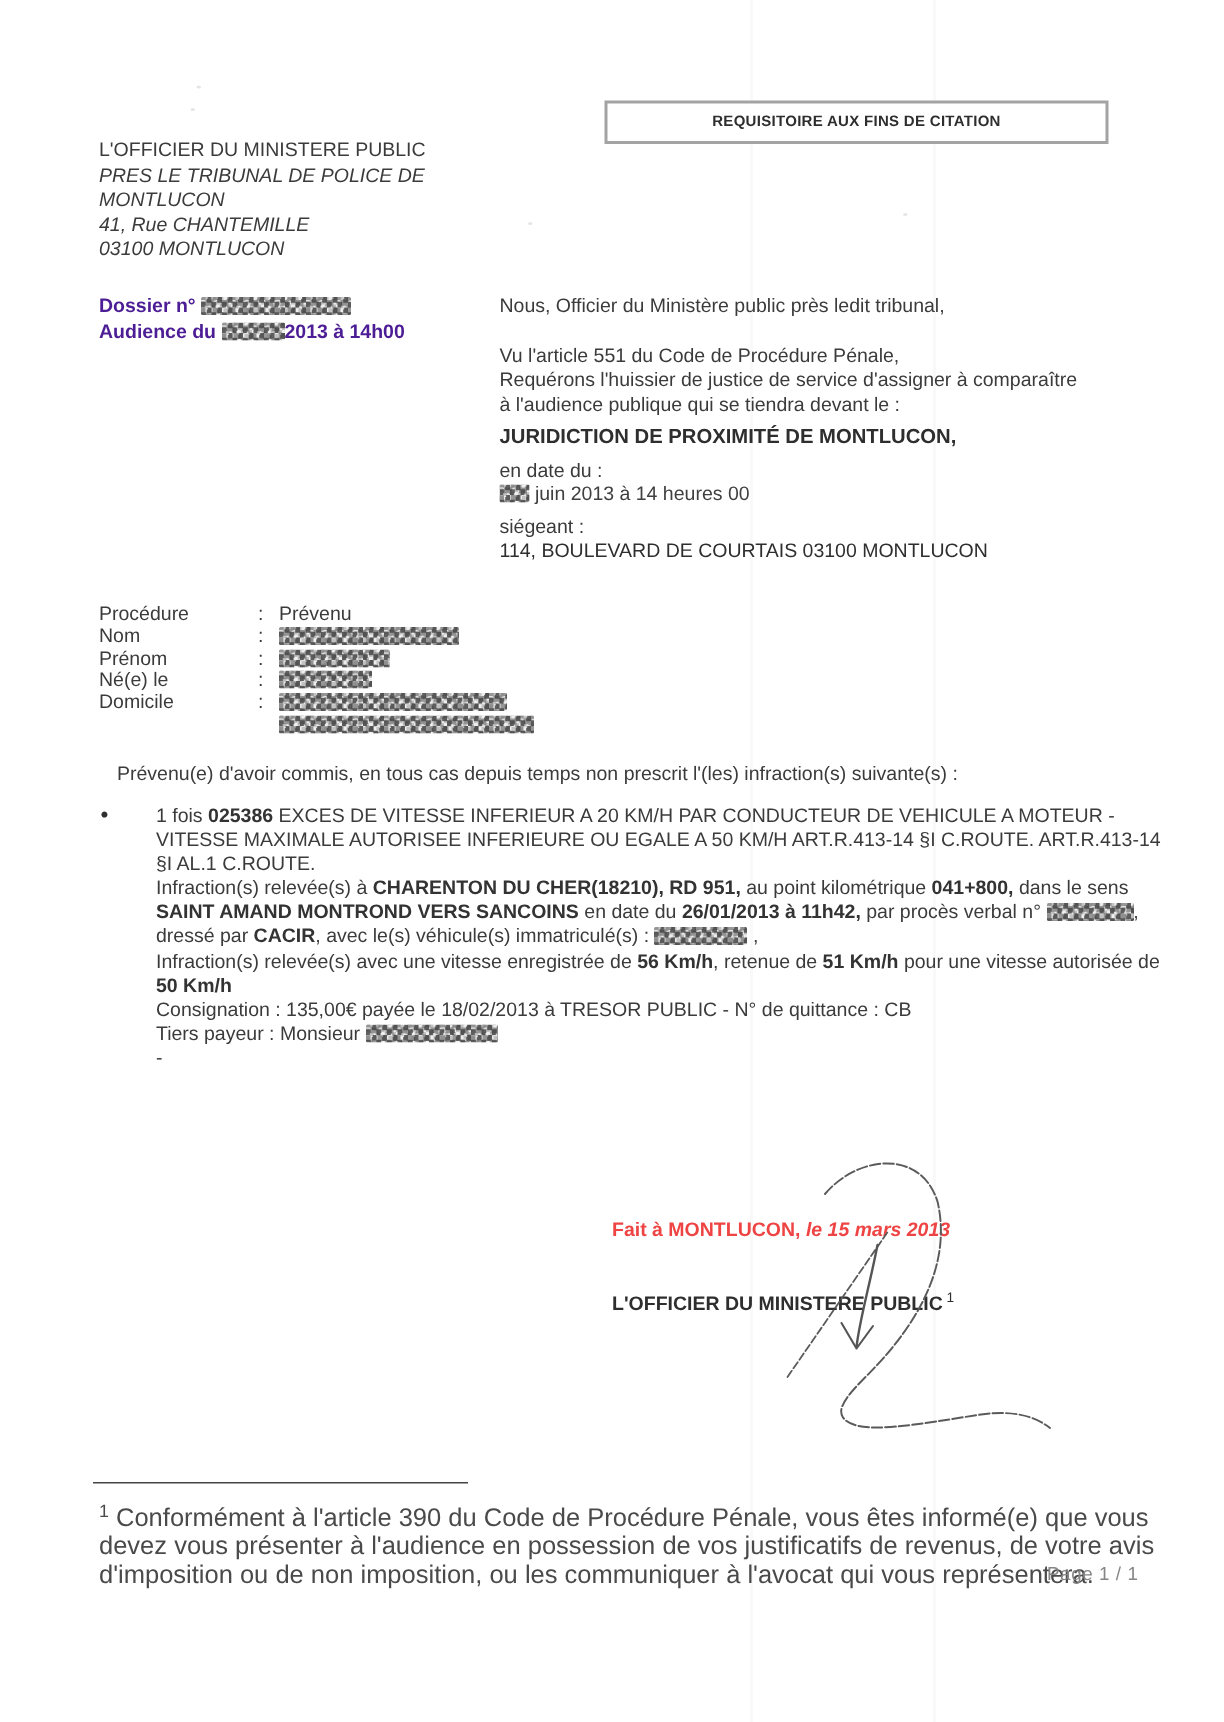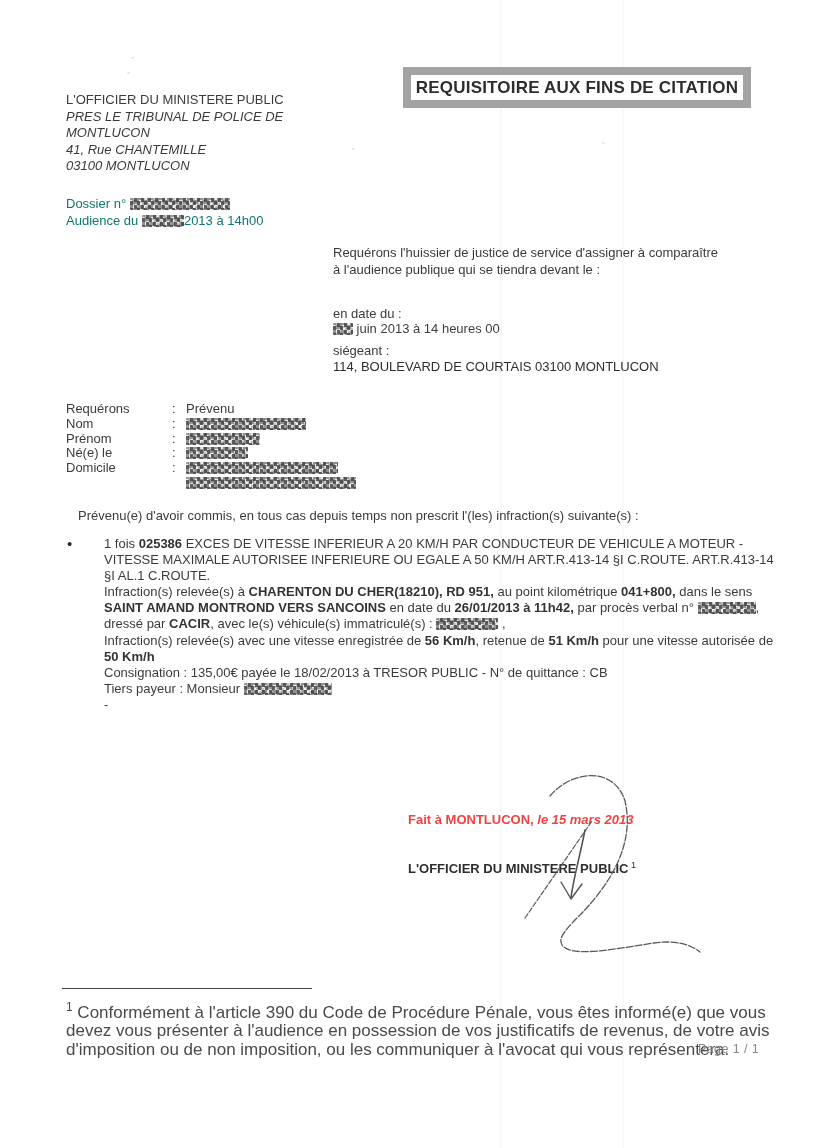--- a/index.html
+++ b/index.html
@@ -18,27 +18,27 @@
   
   .scanline{position:absolute;top:0;bottom:0;width:2px;background:rgba(0,0,0,0.025);}
   .speck{position:absolute;width:3px;height:2px;background:rgba(0,0,0,0.10);border-radius:50%;}
   
   .letterhead{left:66px;top:92px;line-height:16.5px;}
   .letterhead .line{font-style:italic;}
   .letterhead .line.first{font-style:normal;}
   
   .title-box{
     left:403px;top:67px;width:332px;height:25px;
-    border:8px solid #a3a3a3;
+    border:2px solid #a3a3a3;
     display:flex;align-items:center;justify-content:center;
-    font-weight:bold;font-size:17px;color:#2e2e2e;letter-spacing:.2px;
+    font-weight:bold;font-size:10px;color:#2e2e2e;letter-spacing:.2px;
     background:#fff;
   }
   
-  .case-refs{left:66px;top:196px;line-height:16.5px;font-weight:normal;color:#0f766e;}
+  .case-refs{left:66px;top:196px;line-height:16.5px;font-weight:bold;color:#4c1d95;}
   
   .rc{left:333px;}
   .nous{top:196px;}
   .legal-basis{top:229px;line-height:16.3px;}
   .jurisdiction{top:283px;font-weight:bold;color:#2e2e2e;font-size:13.5px;}
   .date-label{top:306px;text-align:right;}
   .date-value{top:321px;font-weight:normal;color:#404040;}
   .sitting-label{top:343px;}
   .sitting-value{top:359px;font-weight:normal;color:#2e2e2e;}
   
@@ -93,29 +93,31 @@
     <div class="line">MONTLUCON</div>
     <div class="line">41, Rue CHANTEMILLE</div>
     <div class="line">03100 MONTLUCON</div>
   </div>
 
   <div class="abs case-refs">
     <div><span>Dossier n° </span><span class="redact" style="width: 100px;"></span></div>
     <div><span>Audience du </span><span class="redact" style="width: 42px;"></span><span>2013 à 14h00</span></div>
   </div>
 
-  <div class="abs rc legal-basis"><br><span>Requérons l'huissier de justice de service d'assigner à comparaître</span><br><span>à l'audience publique qui se tiendra devant le :</span></div>
+  <div class="abs rc nous">Nous, Officier du Ministère public près ledit tribunal,</div>
+  <div class="abs rc legal-basis"><span>Vu l'article 551 du Code de Procédure Pénale,</span><br><span>Requérons l'huissier de justice de service d'assigner à comparaître</span><br><span>à l'audience publique qui se tiendra devant le :</span></div>
+  <div class="abs rc jurisdiction">JURIDICTION DE PROXIMITÉ DE MONTLUCON,</div>
   <div class="abs rc date-label">en date du :</div>
   <div class="abs rc date-value"><span class="redact" style="width: 20px;"></span><span> juin 2013 à 14 heures 00</span></div>
   <div class="abs rc sitting-label">siégeant :</div>
   <div class="abs rc sitting-value">114, BOULEVARD DE COURTAIS 03100 MONTLUCON</div>
 
   <div class="abs defendant">
     <div class="def-row">
-      <span class="def-label">Requérons</span>
+      <span class="def-label">Procédure</span>
       <span class="def-colon">:</span>
       <span><span>Prévenu</span></span>
     </div>
     <div class="def-row">
       <span class="def-label">Nom</span>
       <span class="def-colon">:</span>
       <span><span class="redact" style="width: 120px;"></span></span>
     </div>
     <div class="def-row">
       <span class="def-label">Prénom</span>

